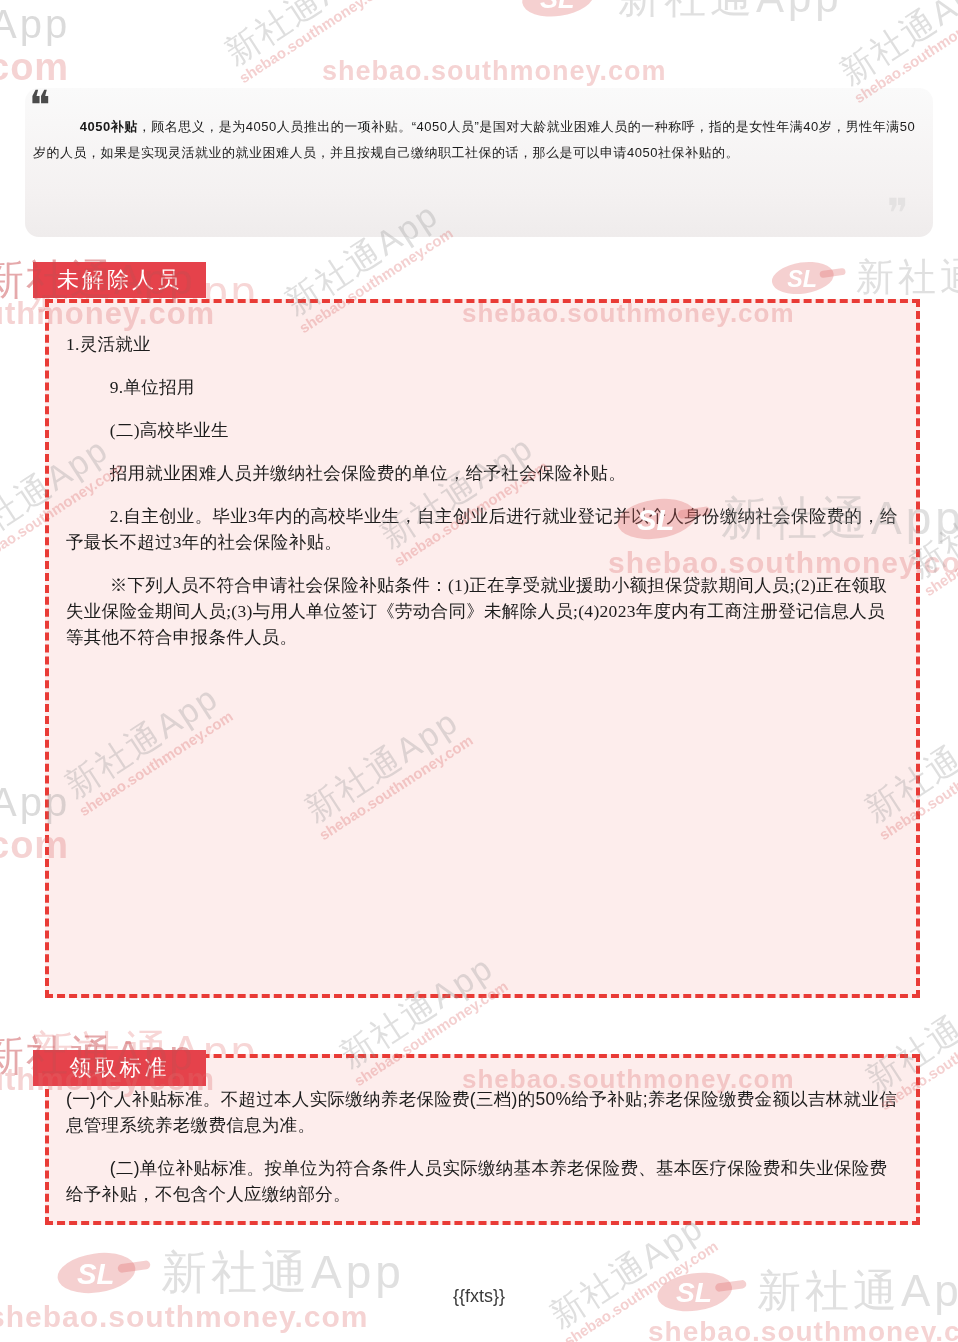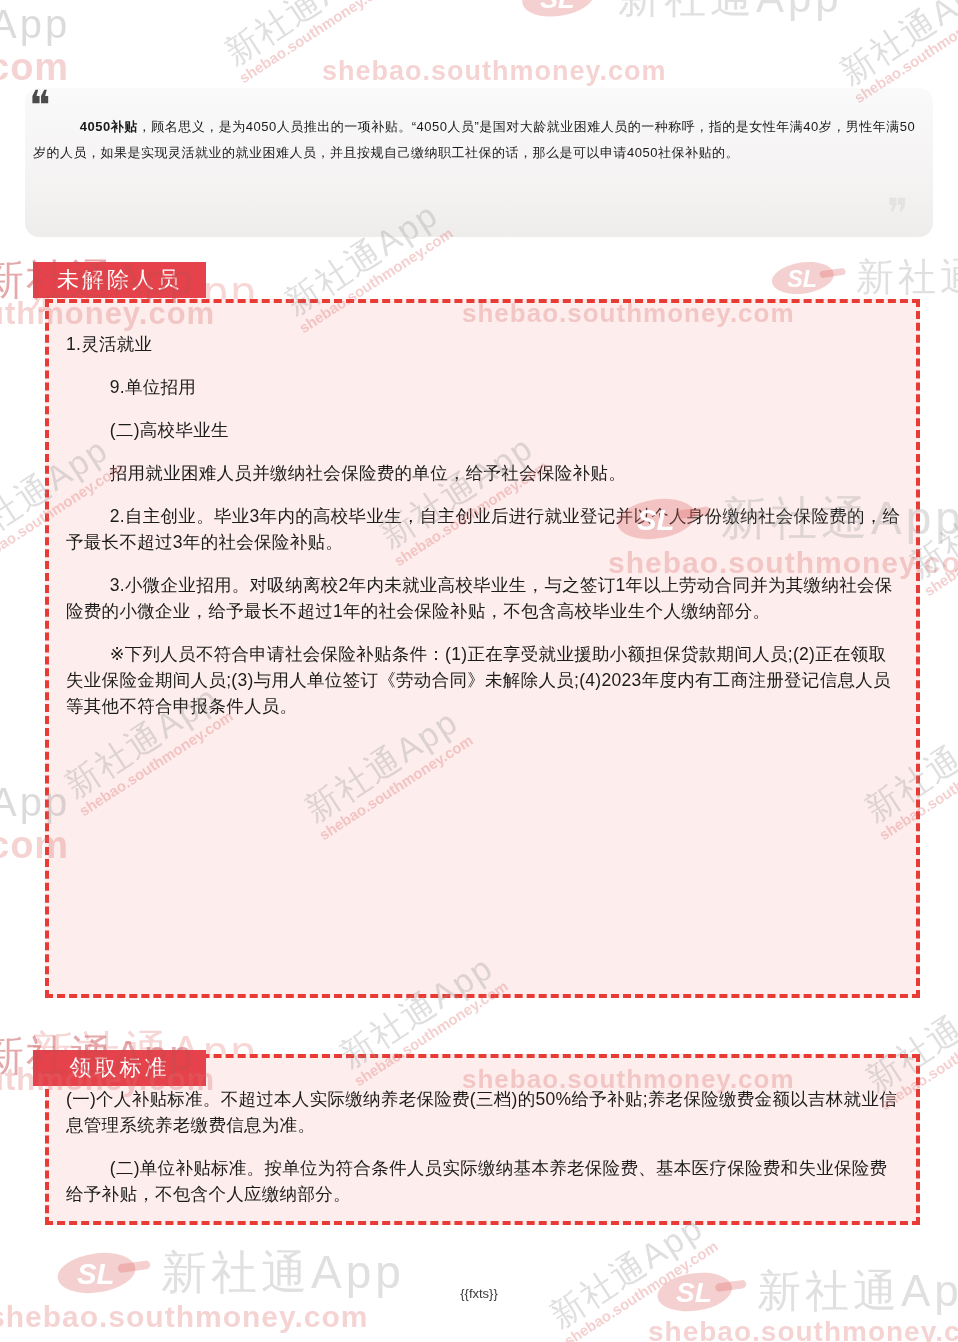--- a/index.html
+++ b/index.html
@@ -36,27 +36,27 @@
     background:#e5424b; color:#ffffff; font-size:22px; letter-spacing:3px;
     text-align:center; line-height:36px; z-index:3;
   }
   .label-1 { top:262px; }
   .label-2 { top:1050px; }
   .dash-box {
     position:absolute; left:45px; width:875px;
     border:4px dashed #e93b36; background:#fdedec;
     padding:28px 14px 0 17px; z-index:2;
   }
-  .box-1 { top:299px;  height:699px; }
+  .box-1 { top:299px;  height:699px;font-family:Liberation Serif, serif; }
   .box-2 { top:1054px; height:171px; }
   .para { font-size:17.5px; line-height:26px; margin-bottom:17px; color:#1c1c1c; letter-spacing:.3px; }
   .para.ind { text-indent:2.5em; }
   .footer {
     position:absolute; left:0; right:0; top:1286px; text-align:center;
-    font-size:13px; color:#3a3a3a;
+    font-size:18px; color:#3a3a3a;
   }
   
   .wm-behind { position:absolute; inset:0; z-index:1; pointer-events:none; }
   .wm-top    { position:absolute; inset:0; z-index:4; pointer-events:none; }
   .wm { position:absolute; white-space:nowrap; }
   .wm-brand-gray { color:rgba(150,150,150,.34); letter-spacing:3px; }
   .wm-brand-pink { color:rgba(229,120,120,.30); letter-spacing:3px; }
   .wm-brand-red  { color:rgba(200,75,80,.48);  letter-spacing:2px; }
   .wm-domain-pink { color:rgba(222,108,108,.30); font-weight:700; letter-spacing:1px; }
   .wm-diag { transform:rotate(-33deg); text-align:center; }
@@ -85,21 +85,20 @@
       <p class="intro-text"><b>4050补贴</b><span>，顾名思义，是为4050人员推出的一项补贴。“4050人员”是国对大龄就业困难人员的一种称呼，指的是女性年满40岁，男性年满50岁的人员，如果是实现灵活就业的就业困难人员，并且按规自己缴纳职工社保的话，那么是可以申请4050社保补贴的。</span></p>
     </div>
 
     <div class="sec-label label-1">未解除人员</div>
     <div class="dash-box box-1">
       <p class="para">1.灵活就业</p>
       <p class="para ind">9.单位招用</p>
       <p class="para ind">(二)高校毕业生</p>
       <p class="para ind">招用就业困难人员并缴纳社会保险费的单位，给予社会保险补贴。</p>
       <p class="para ind">2.自主创业。毕业3年内的高校毕业生，自主创业后进行就业登记并以个人身份缴纳社会保险费的，给予最长不超过3年的社会保险补贴。</p>
-      <p class="para ind">3.小微企业招用。对吸纳离校2年内未就业高校毕业生，与之签订1年以上劳动合同并为其缴纳社会保险费的小微企业，给予最长不超过1年的社会保险补贴，不包含高校毕业生个人缴纳部分。</p>
       <p class="para ind">※下列人员不符合申请社会保险补贴条件：(1)正在享受就业援助小额担保贷款期间人员;(2)正在领取失业保险金期间人员;(3)与用人单位签订《劳动合同》未解除人员;(4)2023年度内有工商注册登记信息人员等其他不符合申报条件人员。</p>
     </div>
 
     <div class="sec-label label-2">领取标准</div>
     <div class="dash-box box-2">
       <p class="para">(一)个人补贴标准。不超过本人实际缴纳养老保险费(三档)的50%给予补贴;养老保险缴费金额以吉林就业信息管理系统养老缴费信息为准。</p>
       <p class="para ind">(二)单位补贴标准。按单位为符合条件人员实际缴纳基本养老保险费、基本医疗保险费和失业保险费给予补贴，不包含个人应缴纳部分。</p>
     </div>
 
     <div class="footer">{{fxts}}</div>

